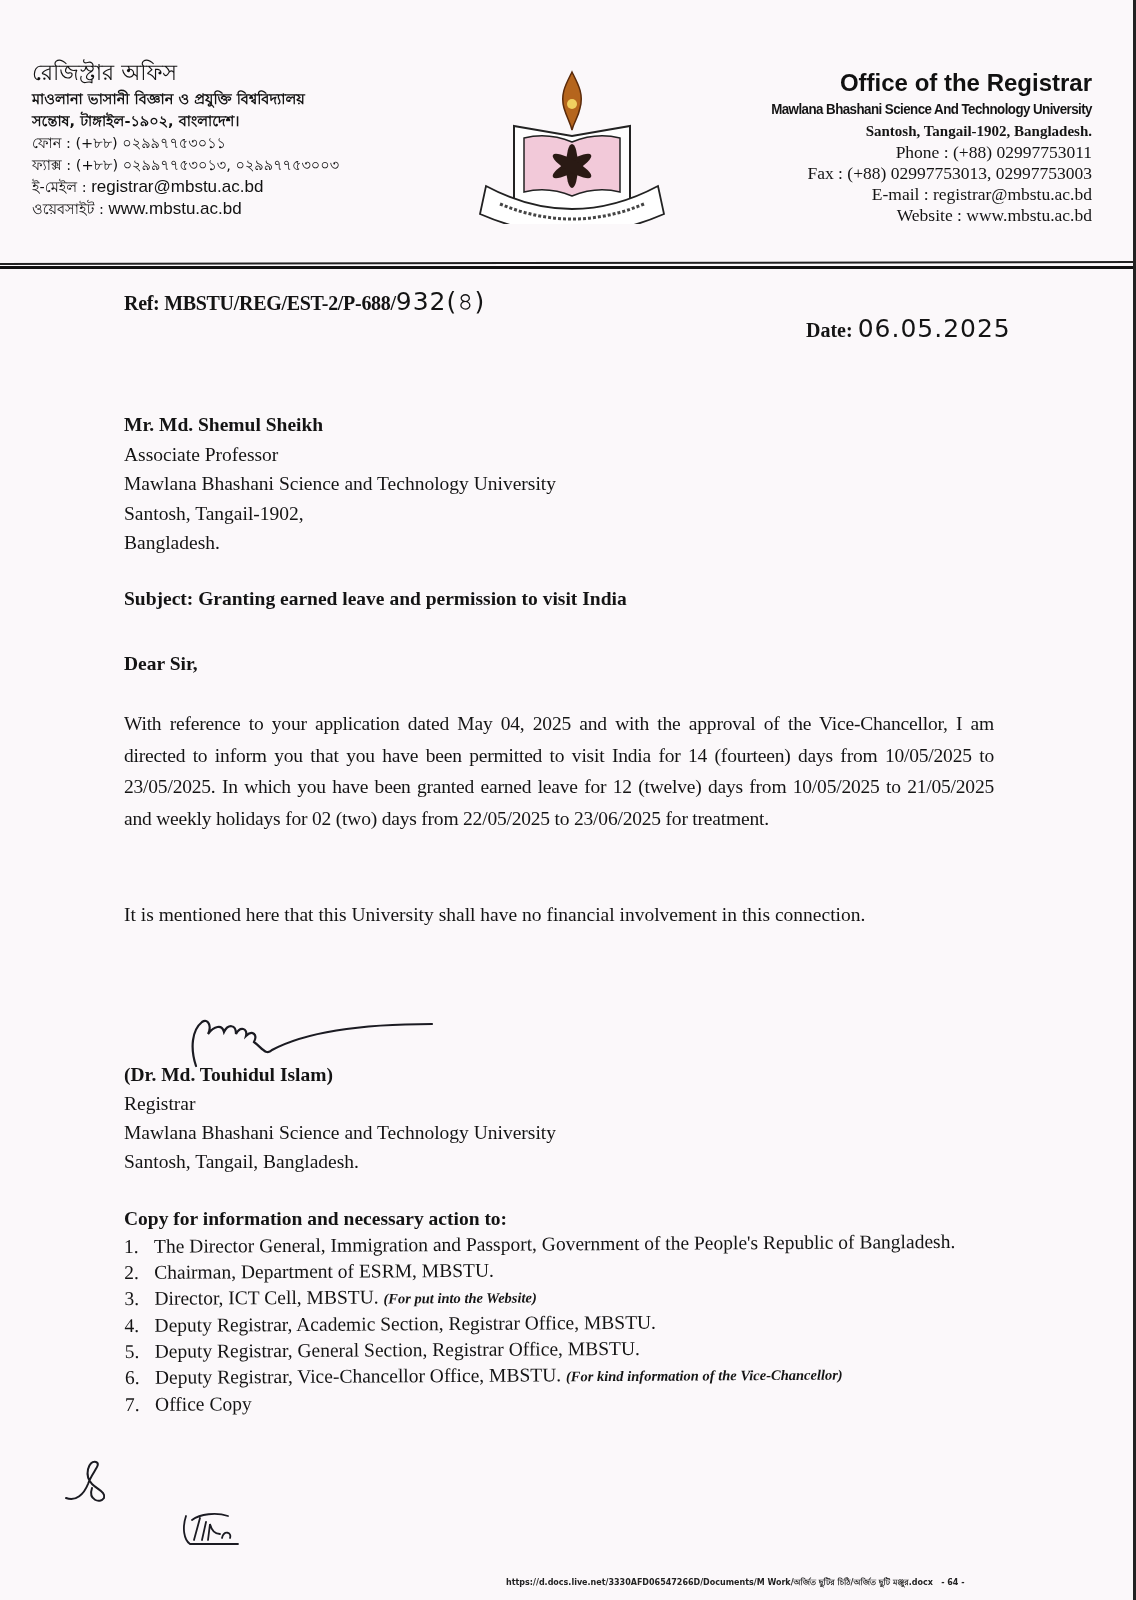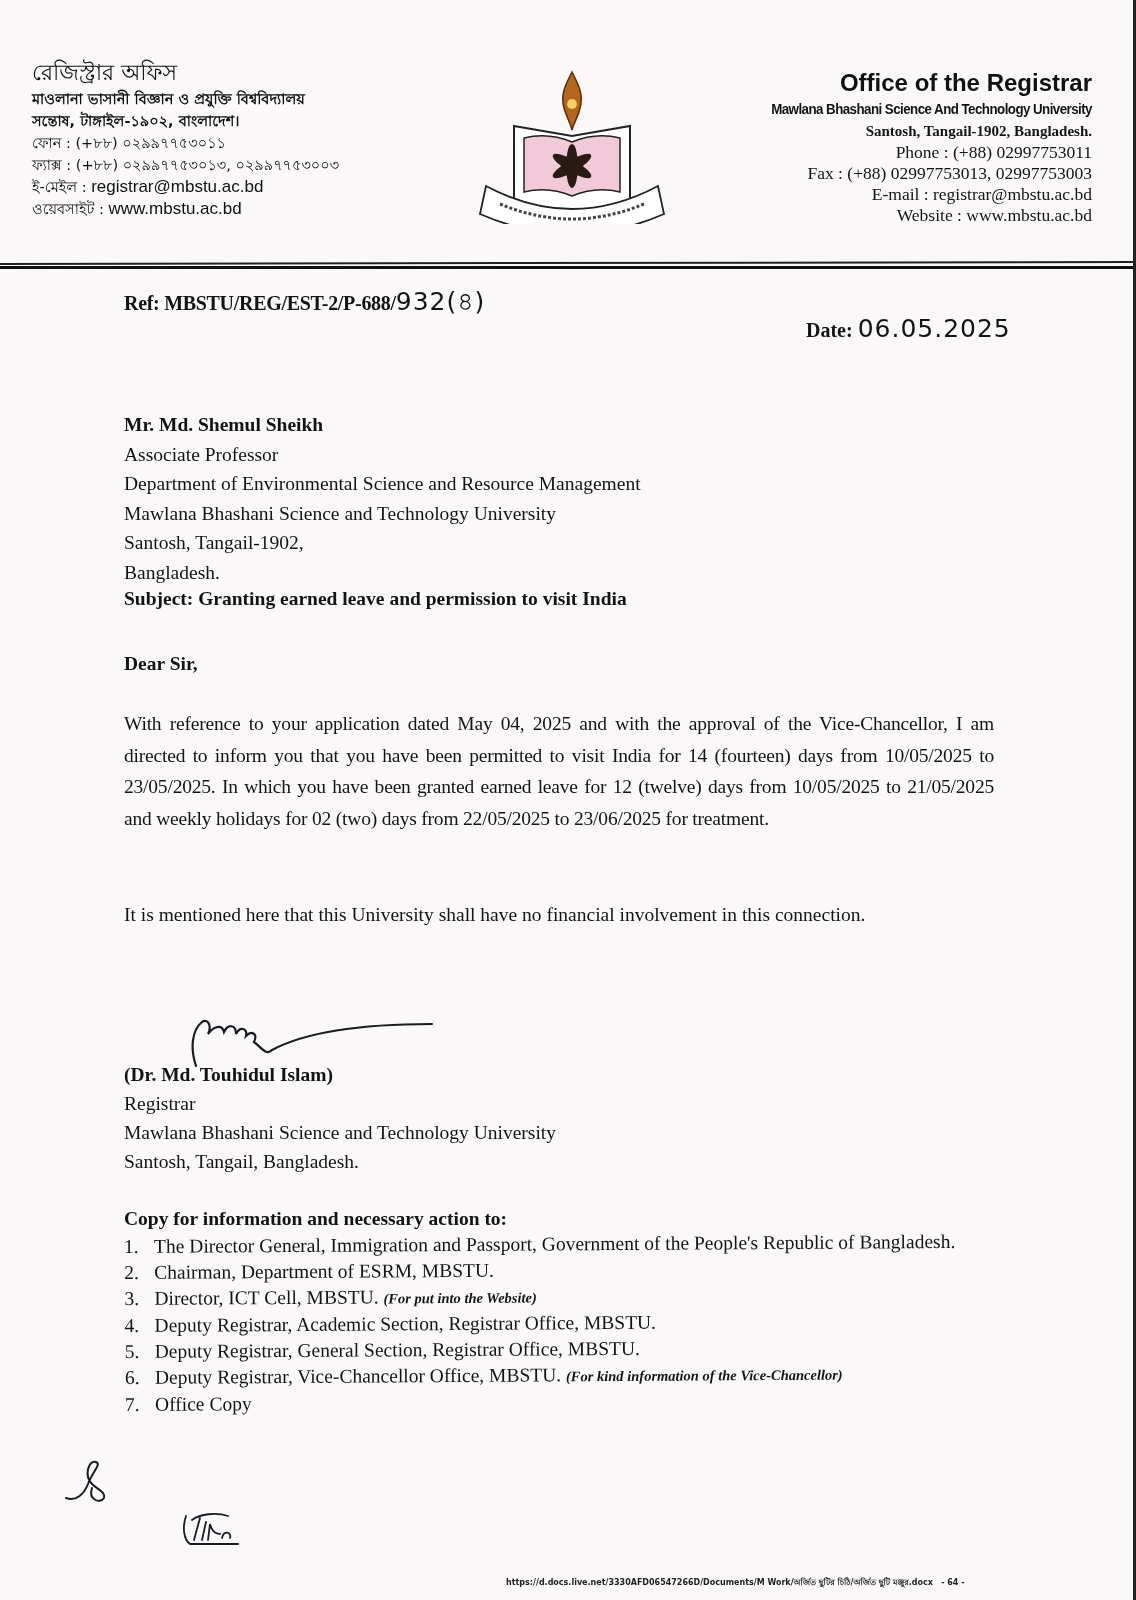--- a/index.html
+++ b/index.html
@@ -116,21 +116,20 @@
   <div class="ref">
     <span>Ref: MBSTU/REG/EST-2/P-688/</span><span class="hand">932(৪)</span>
   </div>
   <div class="date">
     <span>Date:</span> <span class="hand">06.05.2025</span>
   </div>
 
   <div class="block addr">
     <div class="name">Mr. Md. Shemul Sheikh</div>
     <div>Associate Professor</div>
-    <div>Department of Environmental Science and Resource Management</div>
     <div>Mawlana Bhashani Science and Technology University</div>
     <div>Santosh, Tangail-1902,</div>
     <div>Bangladesh.</div>
   </div>
 
   <div class="block subject">Subject: Granting earned leave and permission to visit India</div>
   <div class="block salute">Dear Sir,</div>
 
   <div class="block para1">With reference to your application dated May 04, 2025 and with the approval of the Vice-Chancellor, I am directed to inform you that you have been permitted to visit India for 14 (fourteen) days from 10/05/2025 to 23/05/2025. In which you have been granted earned leave for 12 (twelve) days from 10/05/2025 to 21/05/2025 and weekly holidays for 02 (two) days from 22/05/2025 to 23/06/2025 for treatment.</div>
   <div class="block para2">It is mentioned here that this University shall have no financial involvement in this connection.</div>

